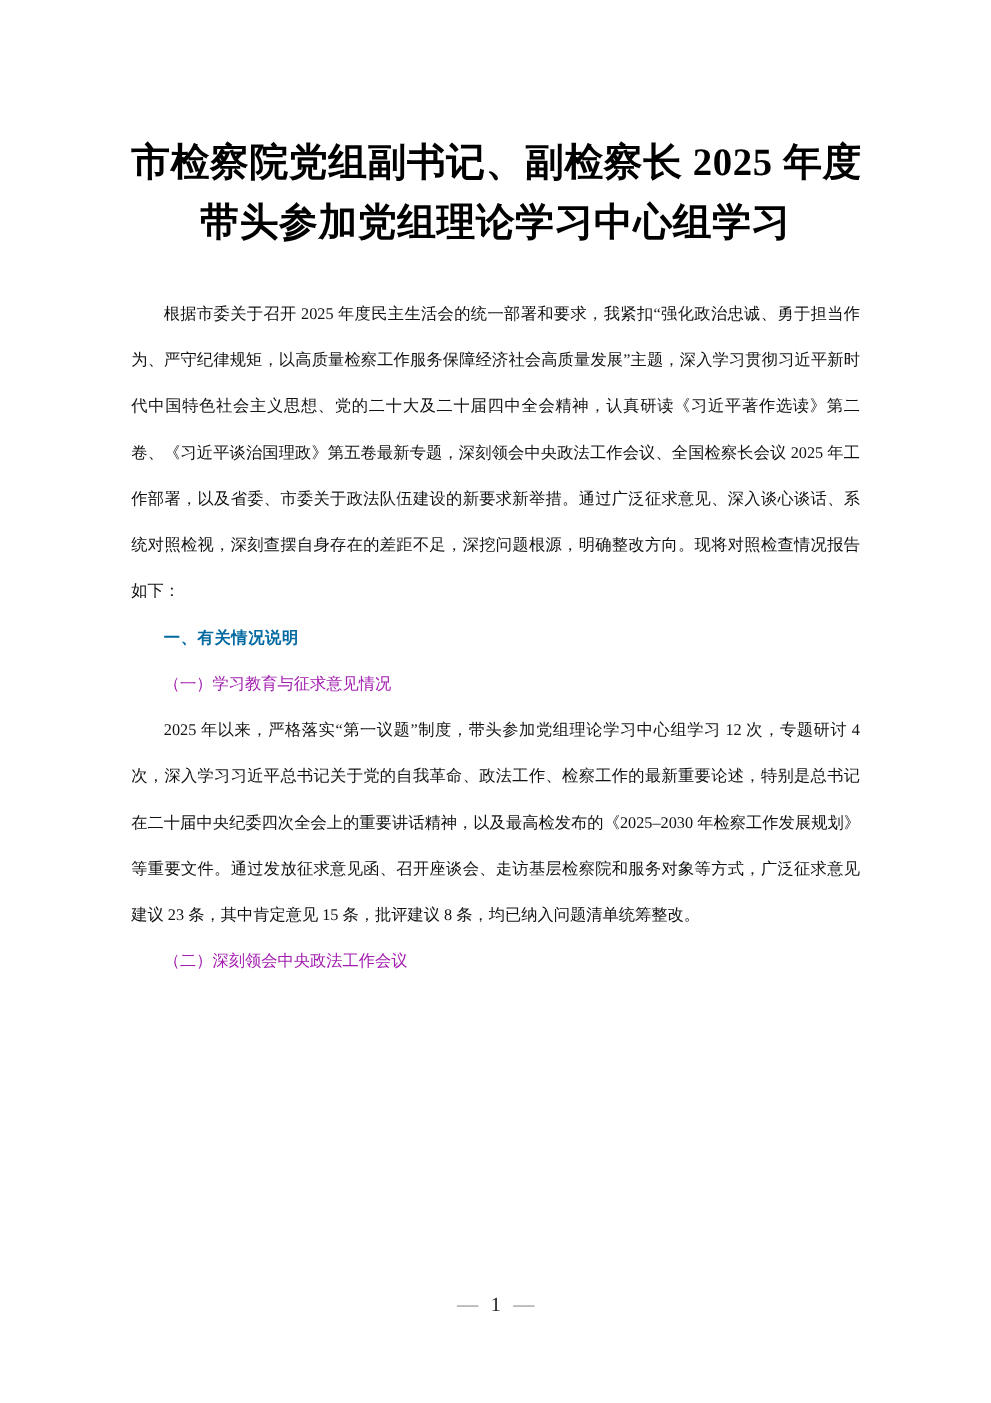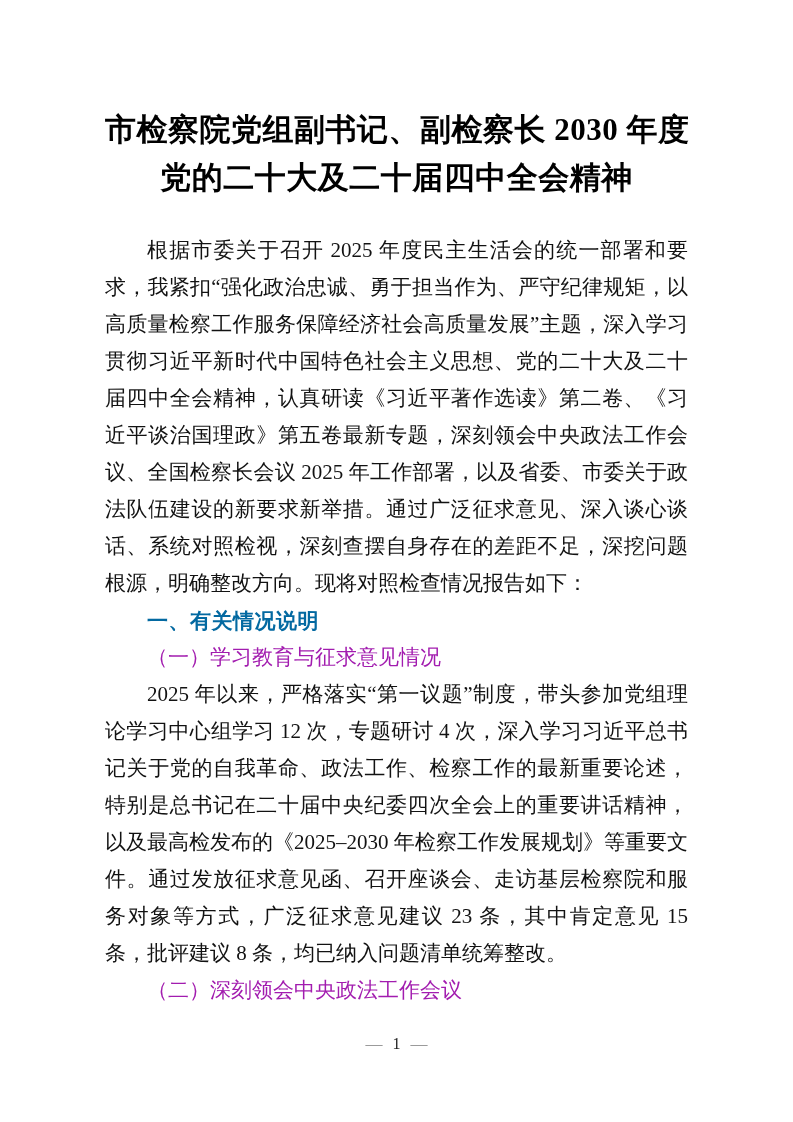--- a/index.html
+++ b/index.html
@@ -25,21 +25,21 @@
     font-size: 31px;
     line-height: 48px;
     letter-spacing: 0.5px;
     color: #000000;
   }
   .doc-title .title-line {
     white-space: nowrap;
   }
   .doc-body {
     margin-top: 30px;
-    font-size: 21px;
+    font-size: 13px;
     line-height: 37px;
     text-align: justify;
     text-justify: inter-character;
     color: #121212;
   }
   .para {
     margin: 0;
     text-indent: 2em;
   }
   .heading-bold {
@@ -75,22 +75,22 @@
     margin: 0 10px;
     font-size: 16px;
   }
 </style>
 </head>
 <body>
 
 <div class="page">
 
   <div class="doc-title">
-    <div class="title-line">市检察院党组副书记、副检察长 2030 年度</div>
-    <div class="title-line">党的二十大及二十届四中全会精神</div>
+    <div class="title-line">市检察院党组副书记、副检察长 2025 年度</div>
+    <div class="title-line">带头参加党组理论学习中心组学习</div>
   </div>
 
   <div class="doc-body">
     <p class="para">根据市委关于召开 2025 年度民主生活会的统一部署和要求，我紧扣“强化政治忠诚、勇于担当作为、严守纪律规矩，以高质量检察工作服务保障经济社会高质量发展”主题，深入学习贯彻习近平新时代中国特色社会主义思想、党的二十大及二十届四中全会精神，认真研读《习近平著作选读》第二卷、《习近平谈治国理政》第五卷最新专题，深刻领会中央政法工作会议、全国检察长会议 2025 年工作部署，以及省委、市委关于政法队伍建设的新要求新举措。通过广泛征求意见、深入谈心谈话、系统对照检视，深刻查摆自身存在的差距不足，深挖问题根源，明确整改方向。现将对照检查情况报告如下：</p>
     <p class="heading-bold">一、有关情况说明</p>
     <p class="heading-kai">（一）学习教育与征求意见情况</p>
     <p class="para">2025 年以来，严格落实“第一议题”制度，带头参加党组理论学习中心组学习 12 次，专题研讨 4 次，深入学习习近平总书记关于党的自我革命、政法工作、检察工作的最新重要论述，特别是总书记在二十届中央纪委四次全会上的重要讲话精神，以及最高检发布的《2025–2030 年检察工作发展规划》等重要文件。通过发放征求意见函、召开座谈会、走访基层检察院和服务对象等方式，广泛征求意见建议 23 条，其中肯定意见 15 条，批评建议 8 条，均已纳入问题清单统筹整改。</p>
     <p class="heading-kai">（二）深刻领会中央政法工作会议</p>
   </div>
 

